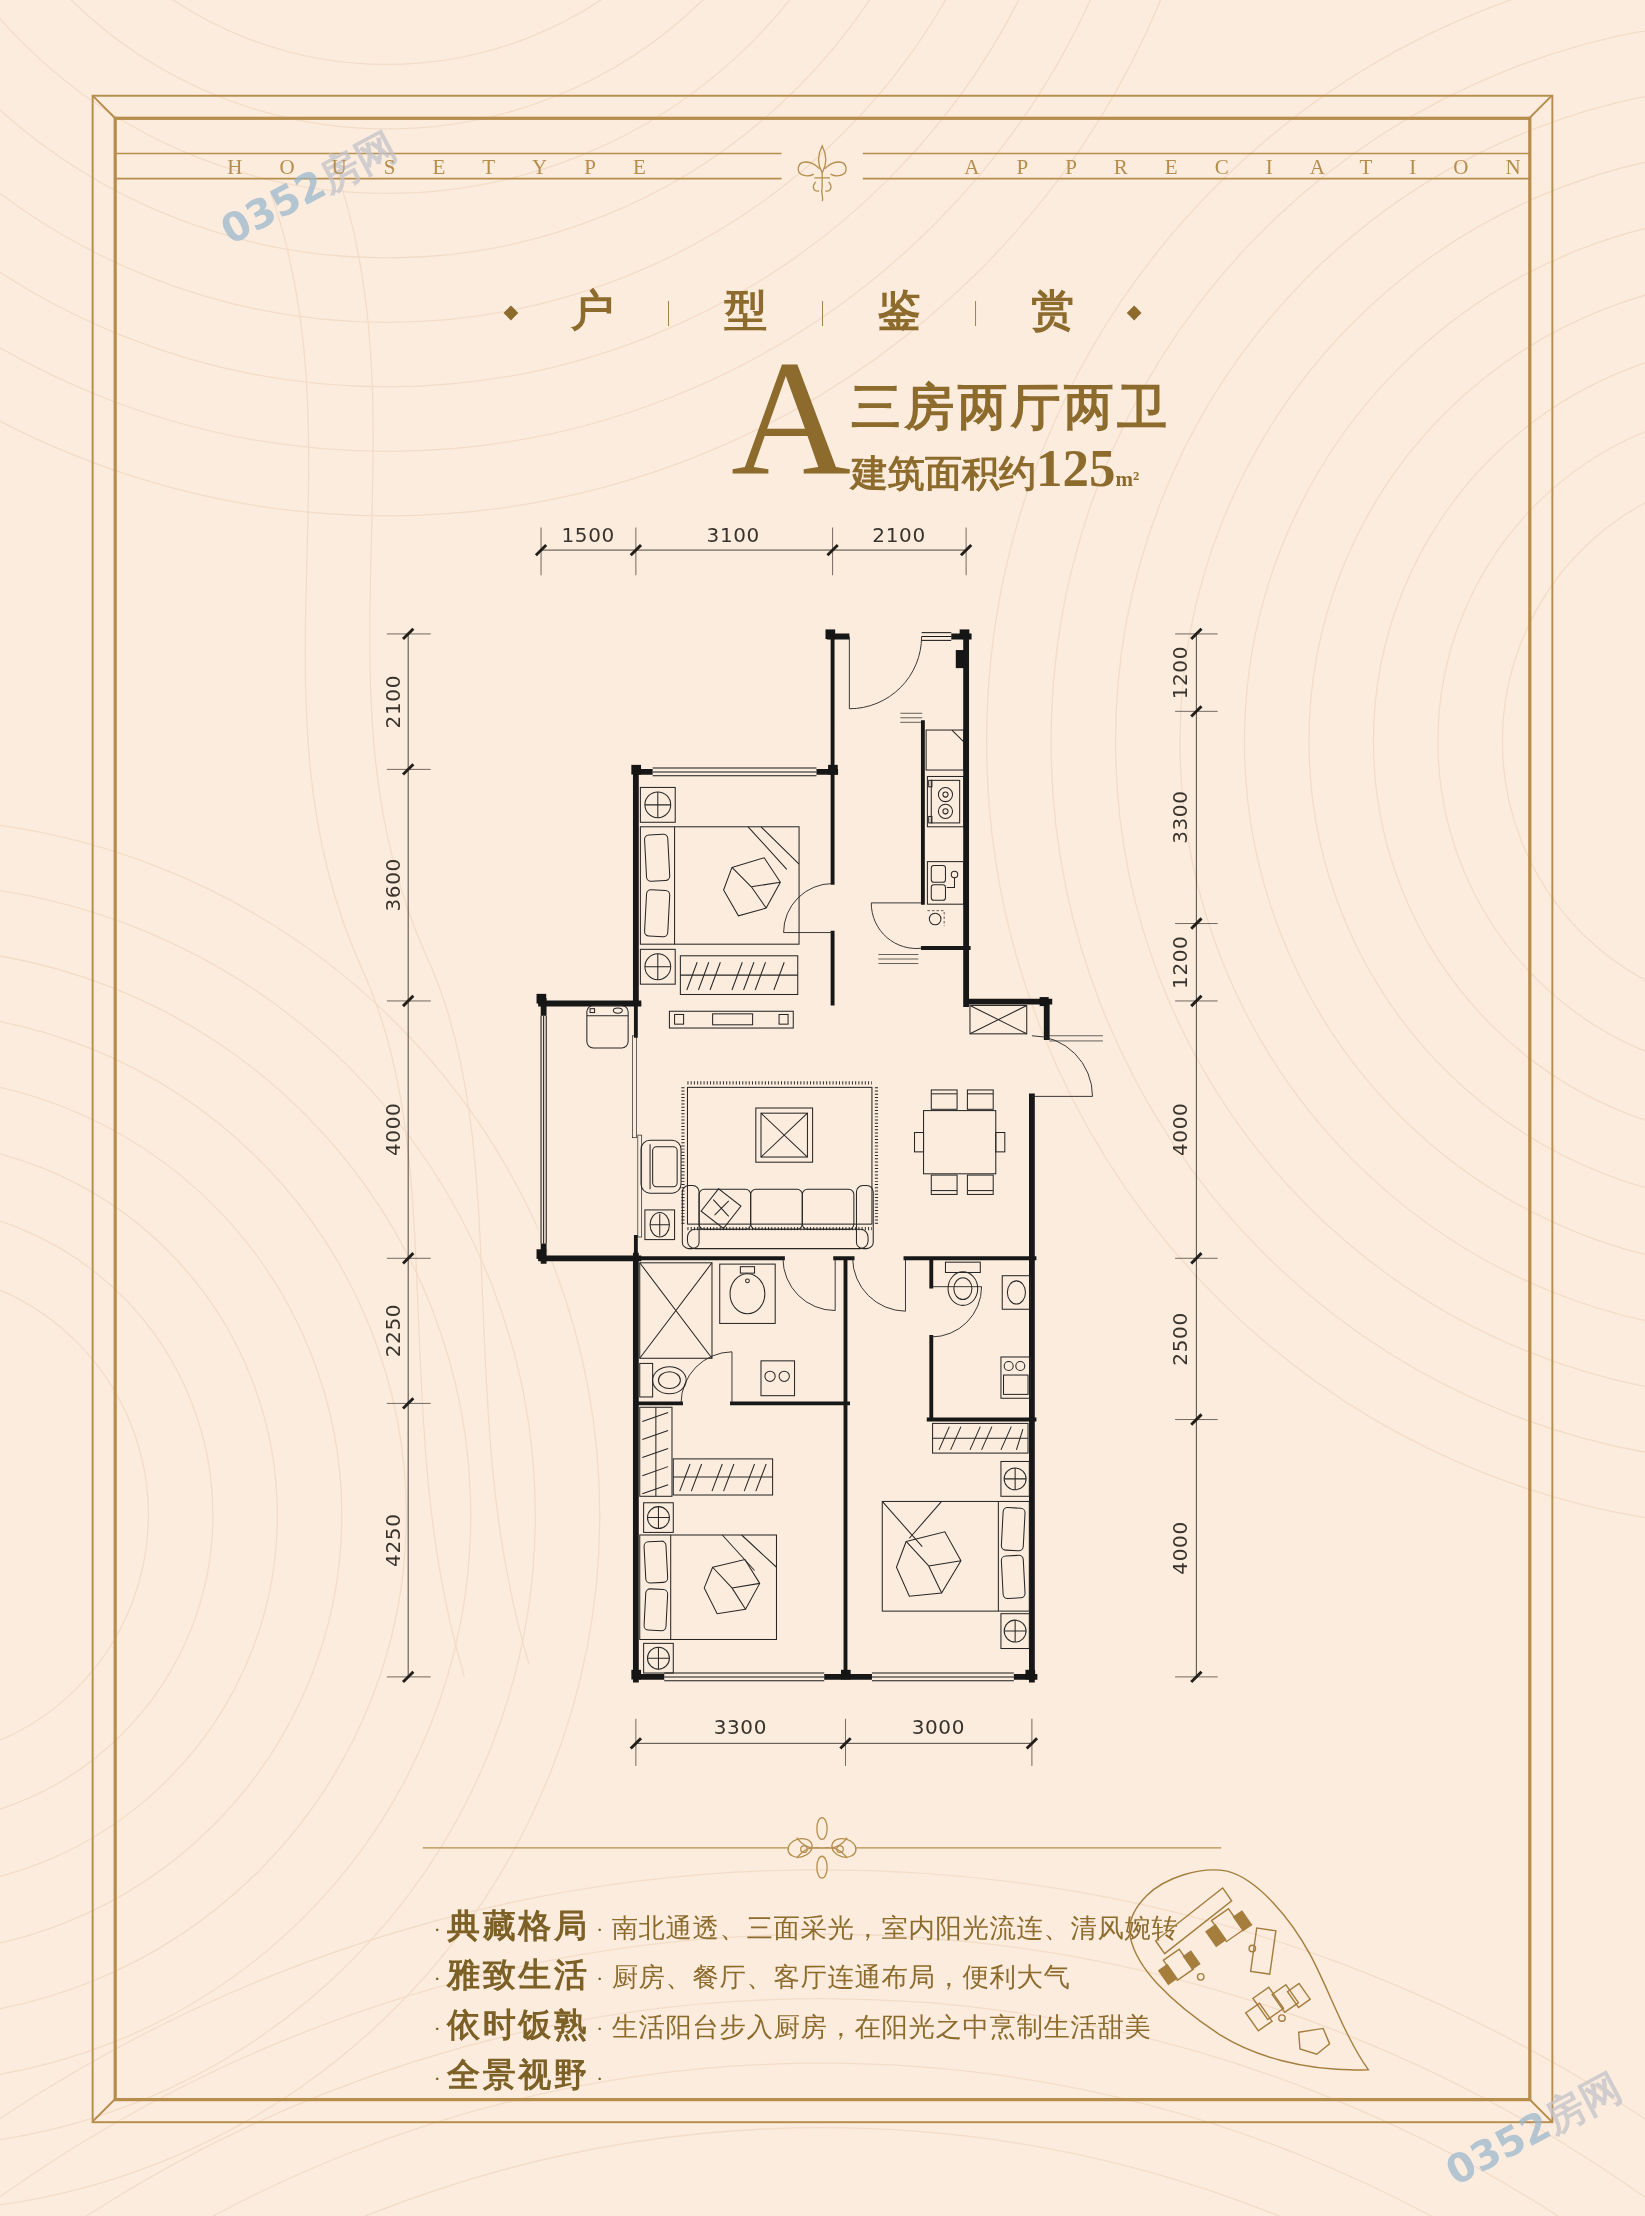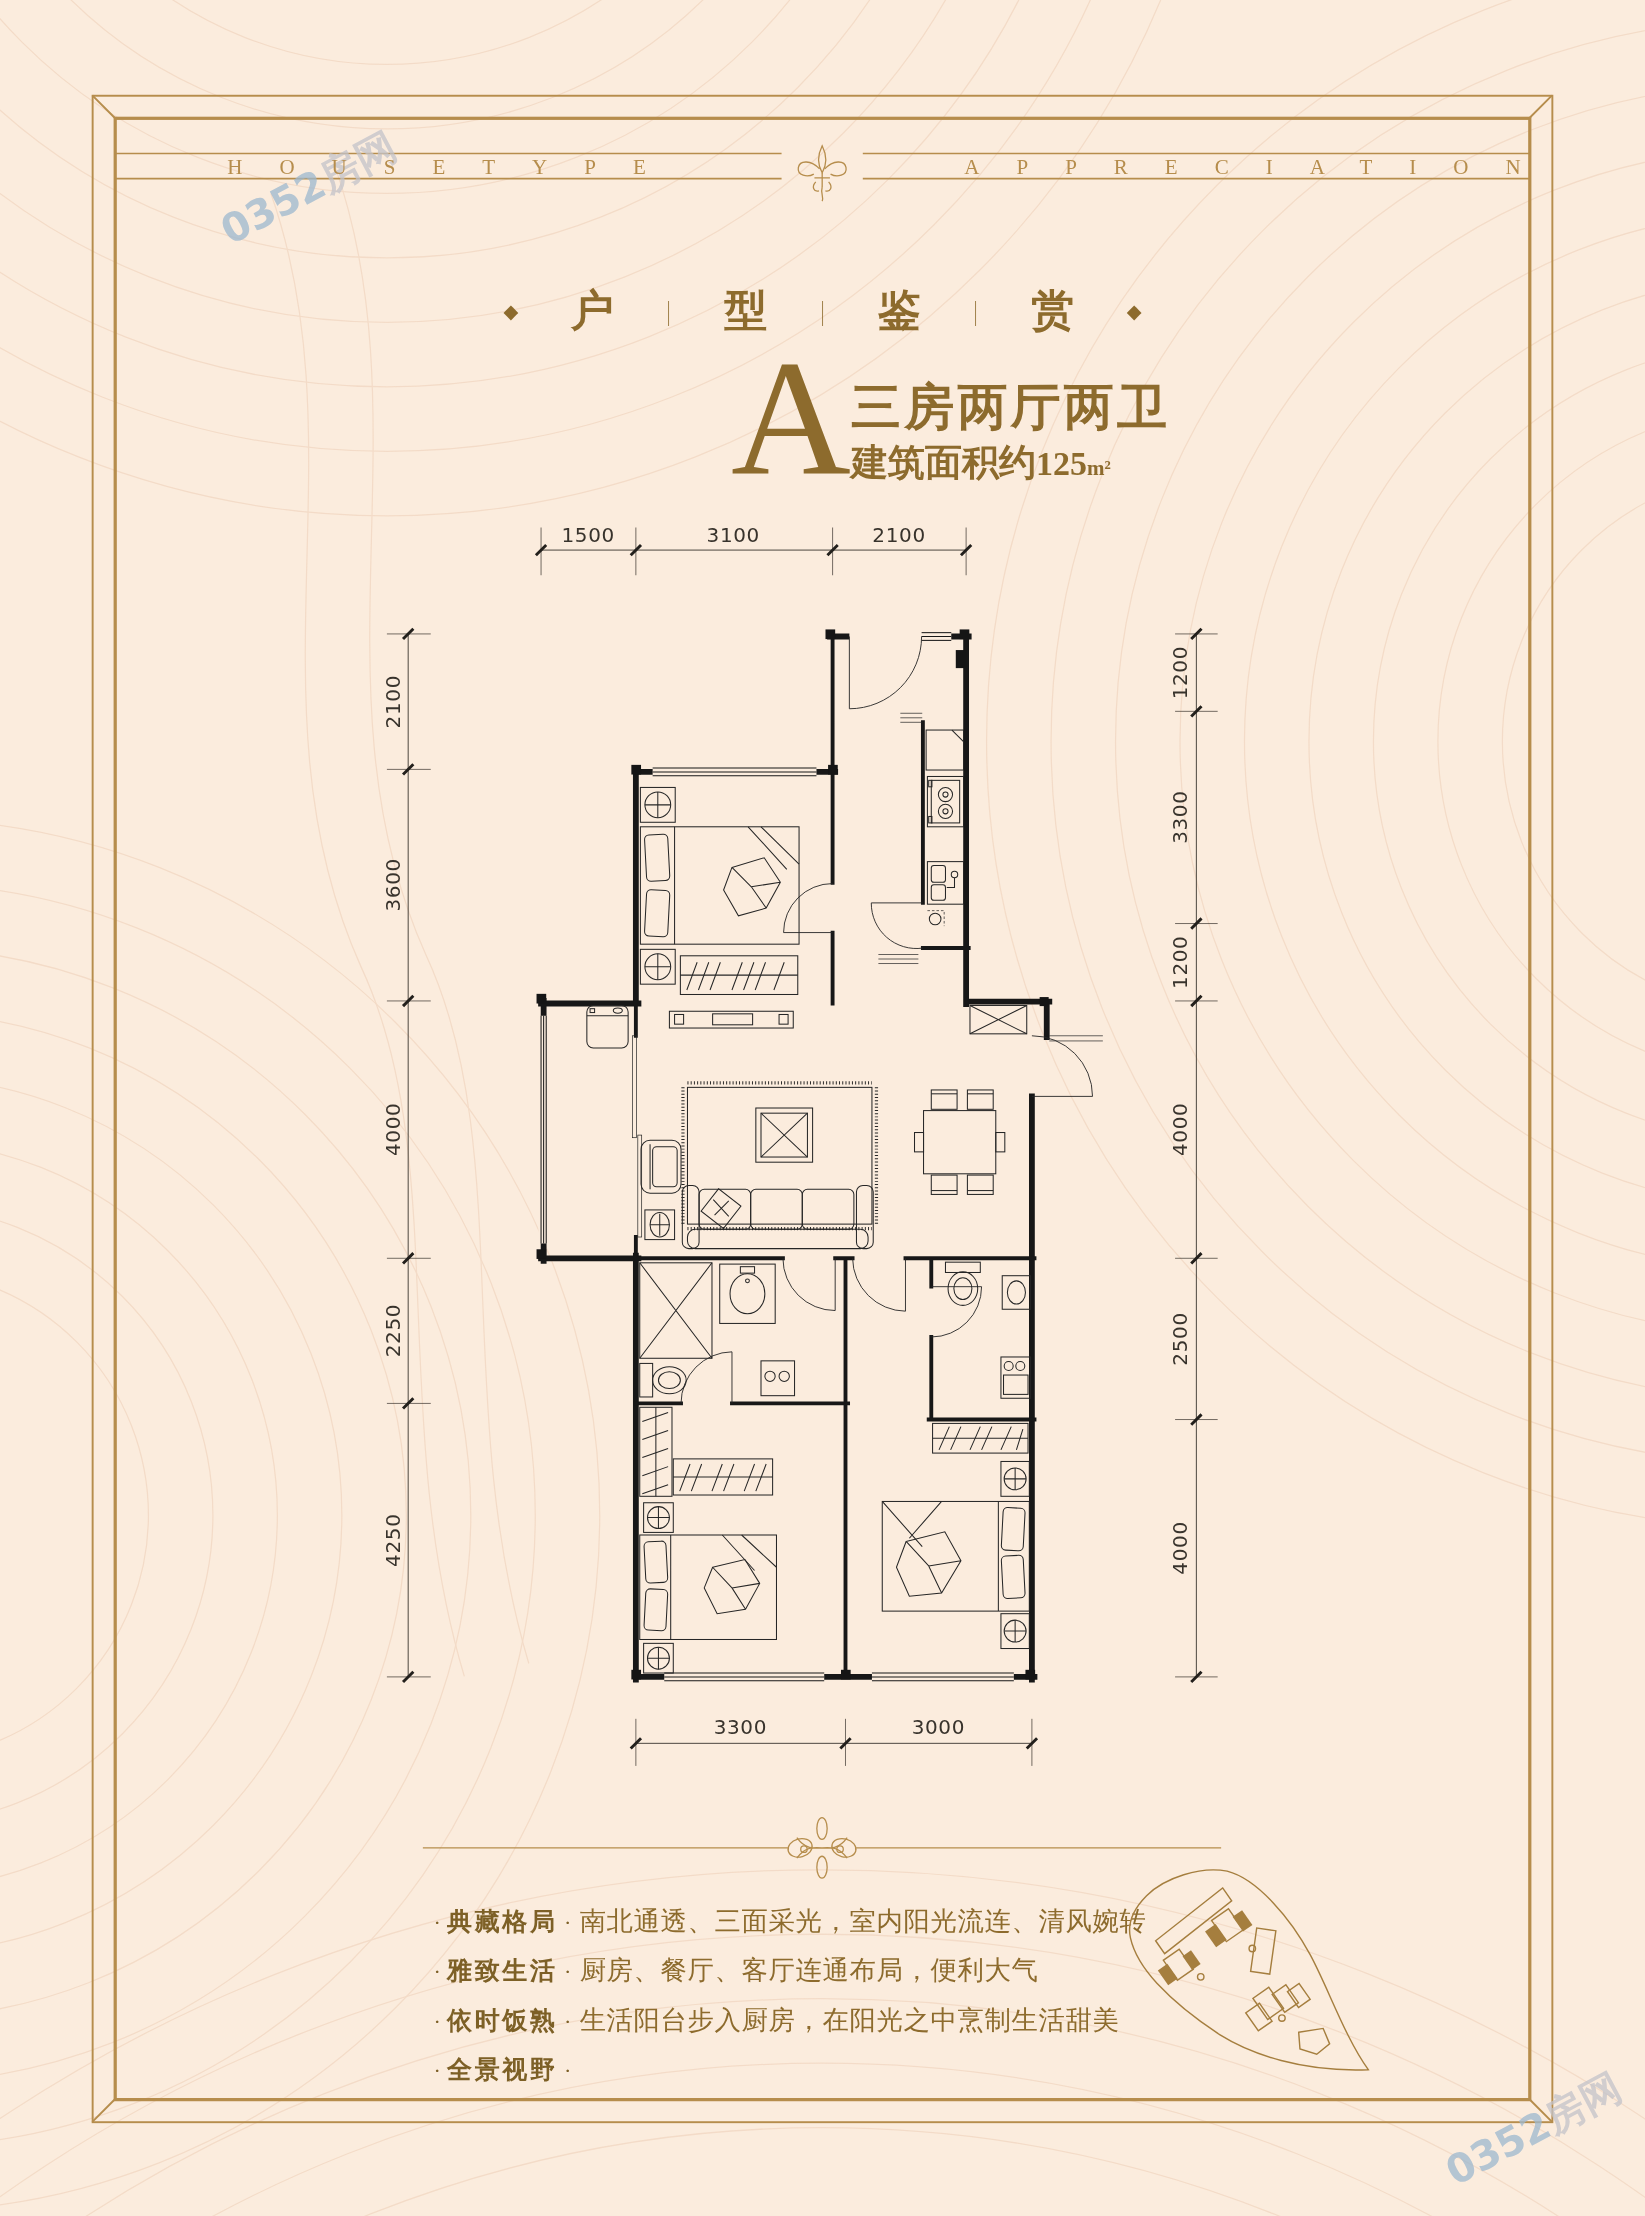--- a/index.html
+++ b/index.html
@@ -15,26 +15,26 @@
   .title-char{font-size:43px;font-weight:bold;color:#8d6b2d;}
   .title-sep{font-size:27px;color:#8d6b2d;font-weight:200;transform:scaleX(.6);}
   .title-dia{font-size:19.3px;color:#8d6b2d;}
   
   .unit-a{position:absolute;left:731px;top:335px;font-size:166px;line-height:1;
           color:#8d6b2d;font-family:"Liberation Serif",serif;}
   .unit-type{position:absolute;left:851px;top:374px;font-size:50px;font-weight:bold;
              color:#8d6b2d;letter-spacing:3.2px;white-space:nowrap;text-align:right;}
   .unit-area{position:absolute;left:851px;top:438px;color:#8d6b2d;white-space:nowrap;}
   .unit-area .pfx{font-size:37px;font-weight:bold;}
-  .unit-area .val{font-size:34px;font-weight:bold;font-family:"Liberation Serif",serif;}
+  .unit-area .val{font-size:53px;font-weight:bold;font-family:"Liberation Serif",serif;}
   .unit-area .unt{font-size:21px;font-weight:bold;}
   
   .feature-row{position:absolute;left:427px;display:flex;align-items:baseline;white-space:nowrap;}
   .feature-row .dot{font-size:22px;color:#7d6026;margin:0 6.4px;}
-  .feature-row .lbl{font-size:25px;font-weight:bold;color:#7d6026;letter-spacing:2.6px;}
+  .feature-row .lbl{font-size:33px;font-weight:bold;color:#7d6026;letter-spacing:2.6px;}
   .feature-row .txt{font-size:26.4px;color:#8d6b2d;margin-left:2px;letter-spacing:0.6px;}
   
   .watermark{position:absolute;transform:rotate(-28deg);font-family:"DejaVu Sans",sans-serif;
              font-weight:bold;font-size:40px;opacity:.75;white-space:nowrap;}
   .watermark .wm-num{color:#9db8cf;}
   .watermark .wm-cn{color:#c3c3ca;}
   
   .plan .dimline{stroke:#3a352e;stroke-width:1.4;fill:none;}
   .plan .ext{stroke:#3a352e;stroke-width:1.1;fill:none;}
   .plan .tick{stroke:#23201c;stroke-width:4.5;fill:none;}

